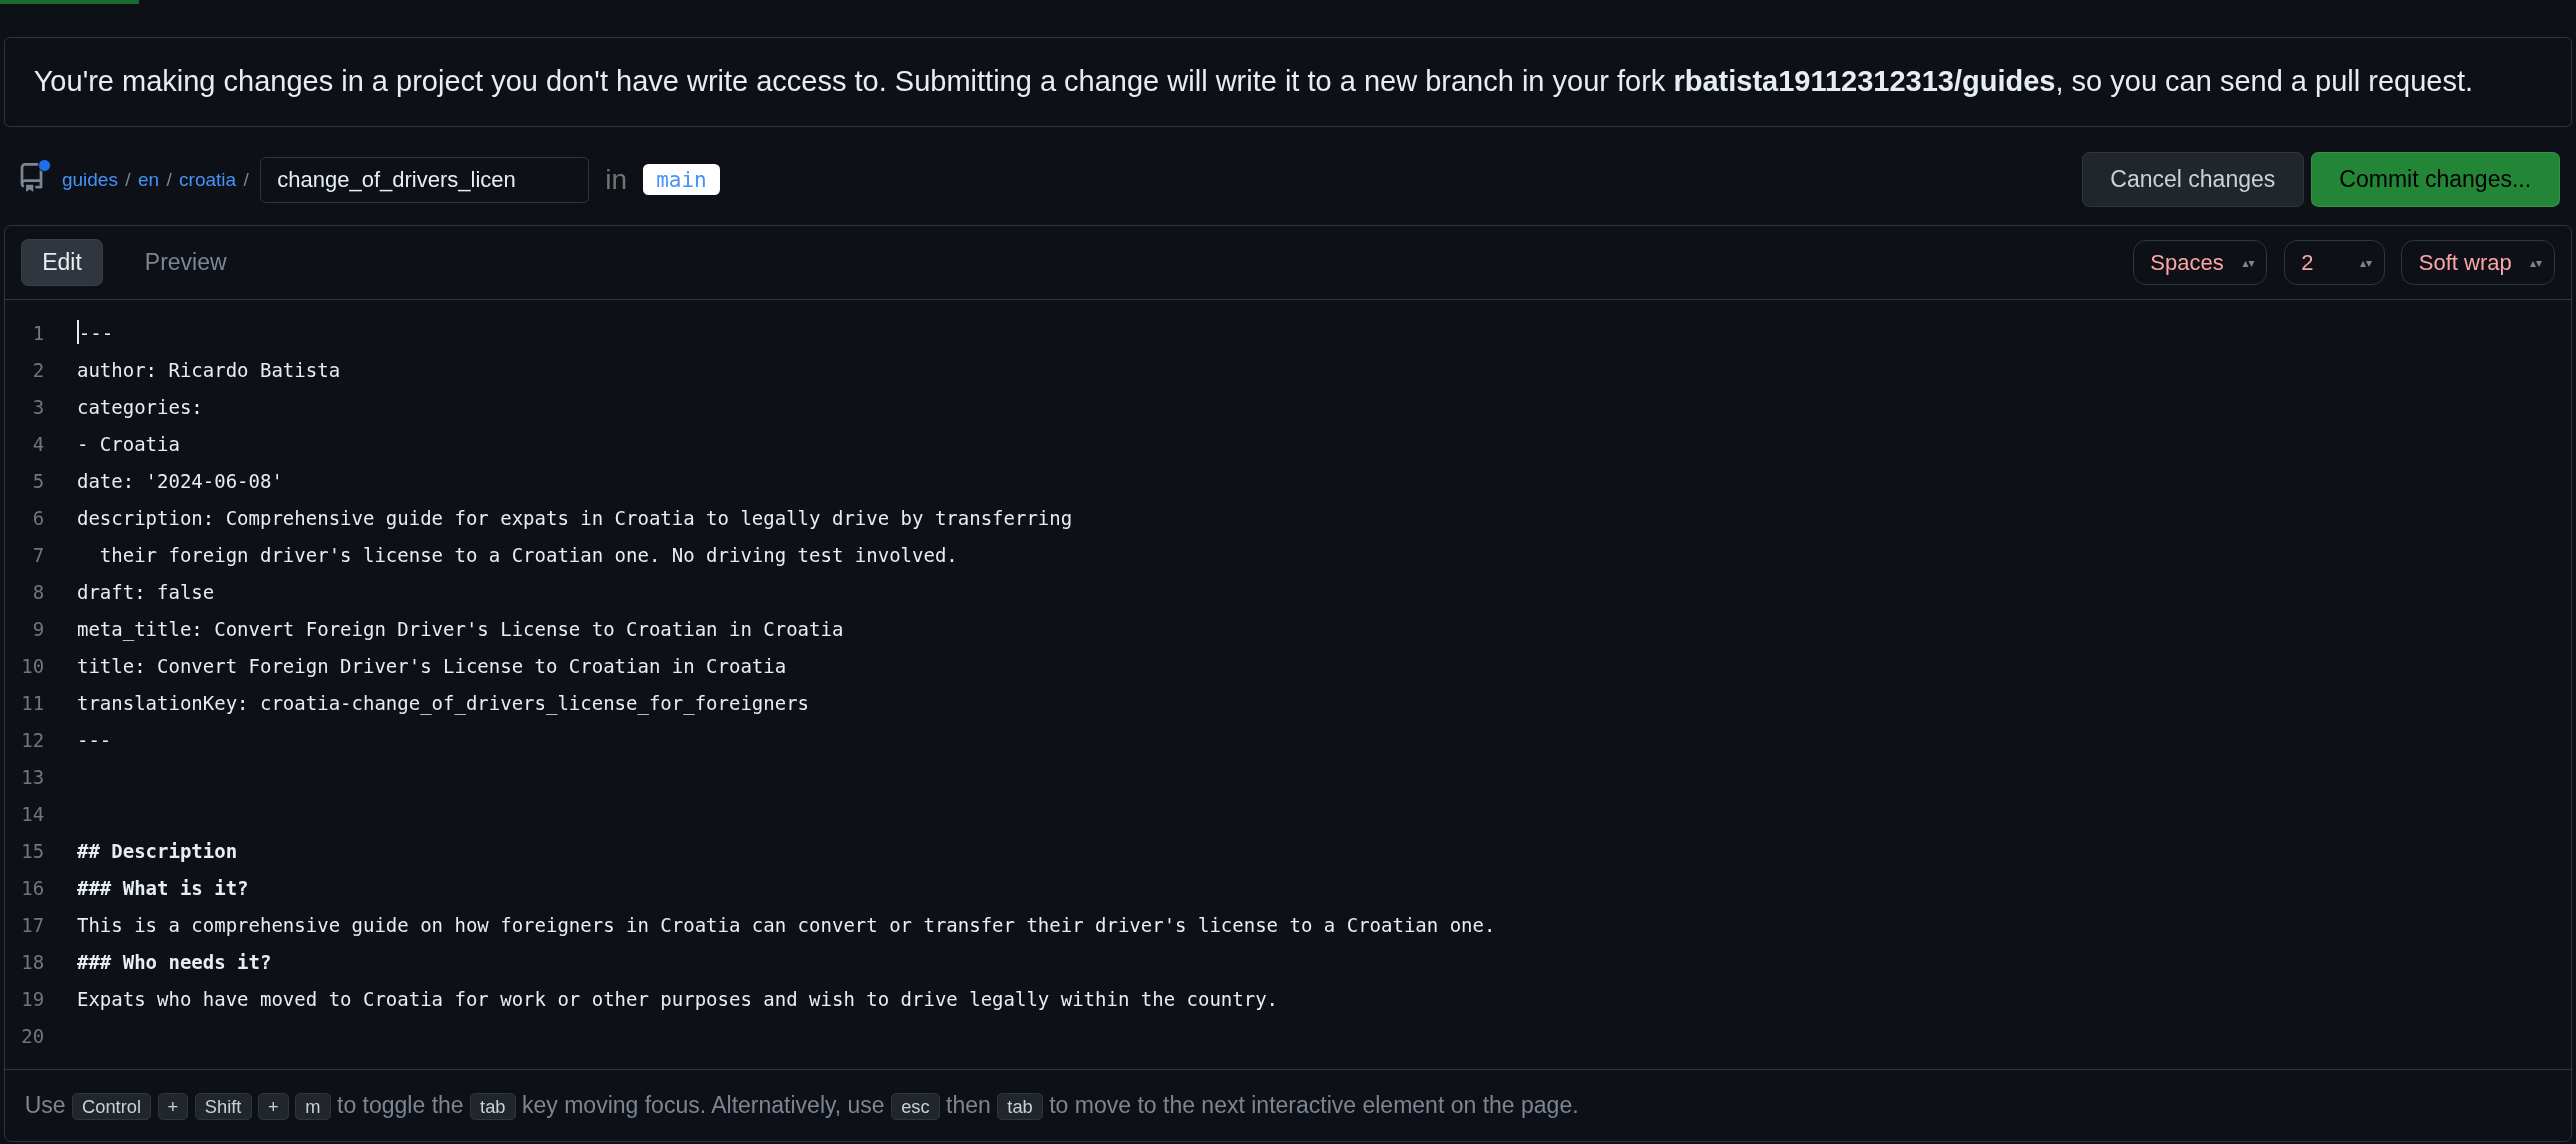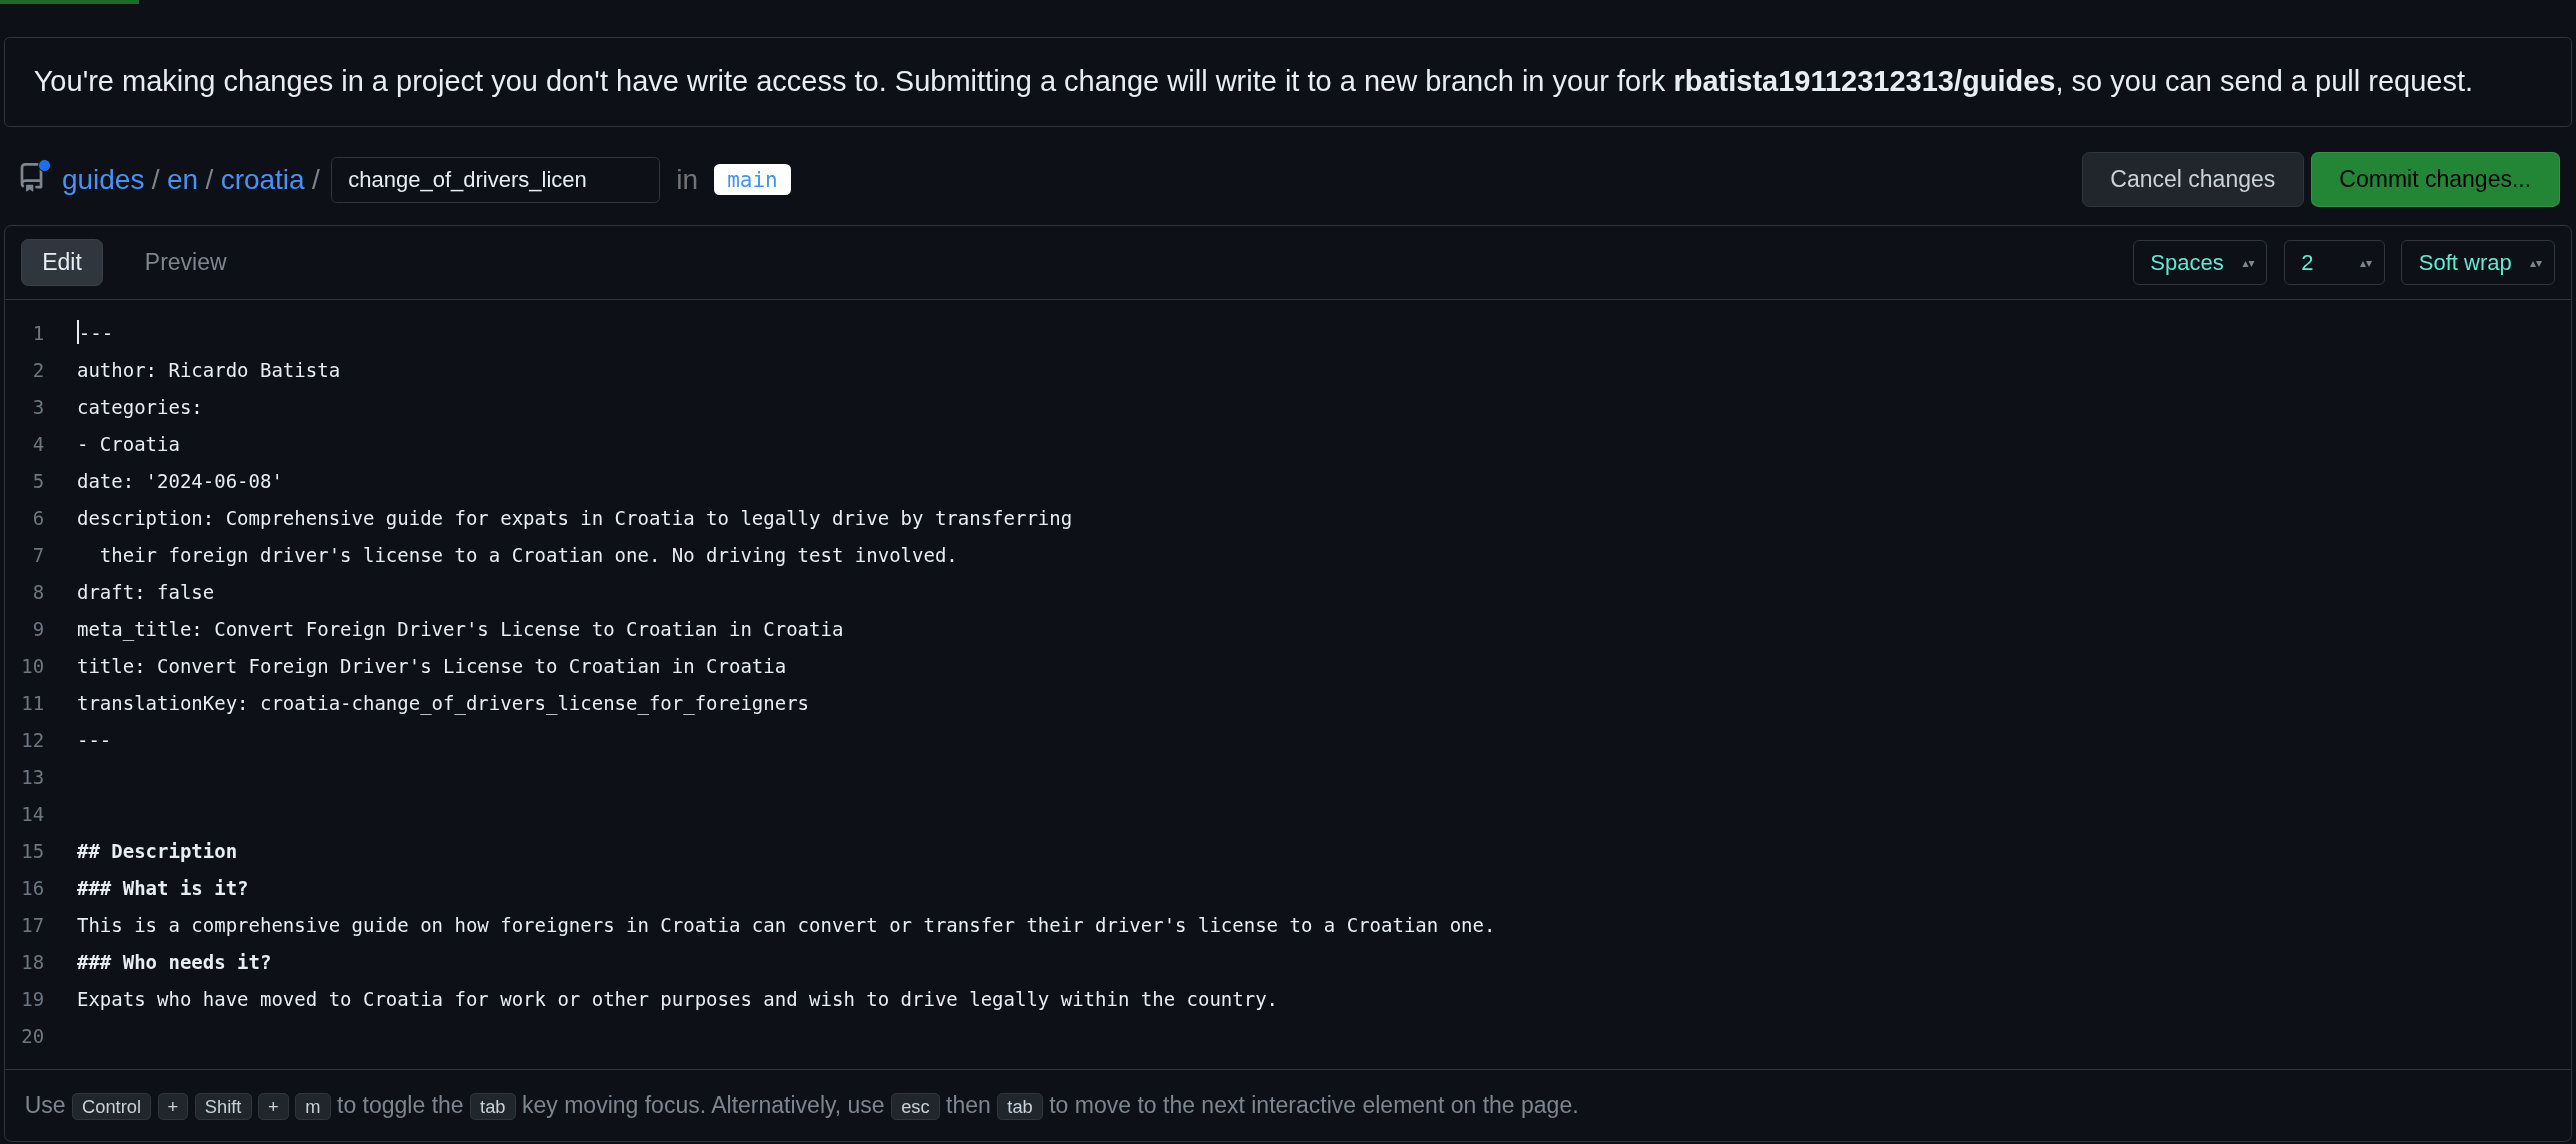--- a/index.html
+++ b/index.html
@@ -42,21 +42,21 @@
   }
   .repo-icon svg { width: 29px; height: 29px; fill: #7d8590; }
   .repo-dot {
     position: absolute;
     top: -3.7px; right: -5.5px;
     width: 12.8px; height: 12.8px;
     background: #1f6feb;
     border: 1.8px solid #0d1117;
     border-radius: 50%;
   }
-  .breadcrumb { font-size: 28px; display: flex; align-items: center; gap: 3.7px; }
+  .breadcrumb { font-size: 19px; display: flex; align-items: center; gap: 3.7px; }
   .breadcrumb a { color: #4493f8; text-decoration: none; }
   .breadcrumb .sep { color: #7d8590; padding: 0 3.7px; }
   .filename-input {
     background: #0d1117;
     border: 0.9px solid #30363d;
     border-radius: 5.5px;
     color: #e6edf3;
     font-size: 22px;
     padding: 9.1px 16.5px;
     width: 329px;
@@ -113,22 +113,22 @@
   }
   .tab-btn.active {
     background: #30363d;
     color: #e6edf3;
     border: 0.9px solid #3a4046;
   }
   .tabs-right { display: flex; gap: 16.5px; align-items: center; }
   .select {
     background: #0d1117;
     border: 0.9px solid #30363d;
-    border-radius: 6px;
-    color: #5eead4;
+    border-radius: 13px;
+    color: #fca5a5;
     font-size: 22px;
     padding: 9.1px 42px 9.1px 16.5px;
     appearance: none;
     font-family: inherit;
     cursor: pointer;
     position: relative;
   }
   .select-wrap { position: relative; display: inline-block; }
   .select-wrap::after {
     content: "";

